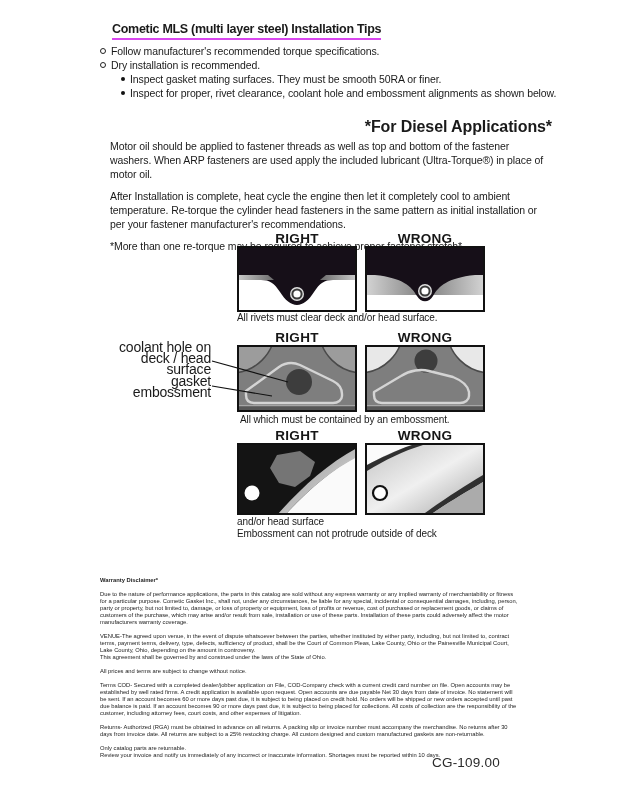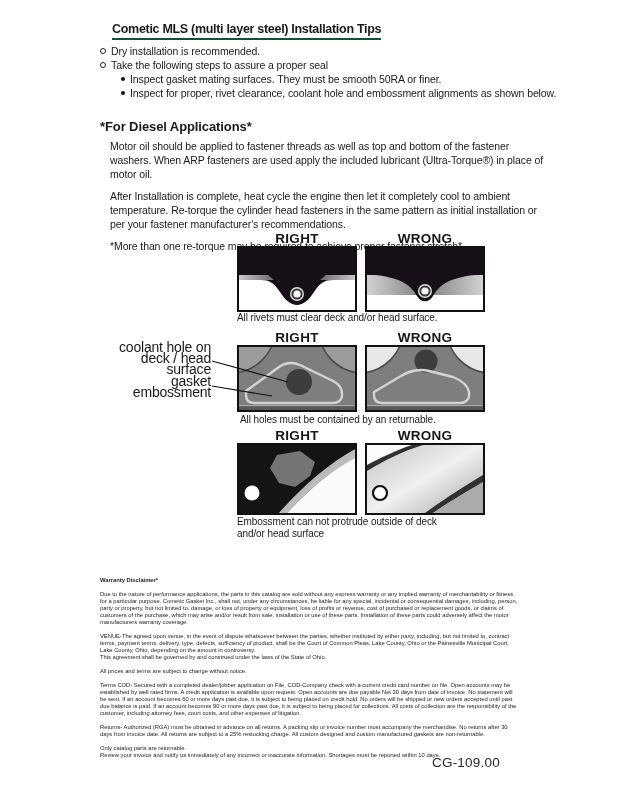--- a/index.html
+++ b/index.html
@@ -1,26 +1,26 @@
 <!DOCTYPE html>
 <html><head>
 <meta charset="utf-8">
 <style>
   html,body{margin:0;padding:0;background:#ffffff;}
   .page{position:relative;width:618px;height:800px;background:#ffffff;overflow:hidden;
         font-family:"Liberation Sans",sans-serif;color:#1a1a1a;}
   .title{position:absolute;left:112px;top:22px;font-size:12.5px;font-weight:bold;
-         letter-spacing:-0.3px;border-bottom:2px solid #14532d;padding-bottom:2px;}
+         letter-spacing:-0.3px;border-bottom:2px solid #d946ef;padding-bottom:2px;}
   .bullets{position:absolute;left:100px;top:44px;width:470px;font-size:10.5px;line-height:14px;letter-spacing:-0.1px;}
   .b-row{display:flex;align-items:flex-start;}
   .ring{flex:none;width:4px;height:4px;border:1px solid #222;border-radius:50%;margin:4px 5px 0 0;}
   .dot{flex:none;width:4px;height:4px;background:#111;border-radius:50%;margin:5px 5px 0 0;}
   .sub{margin-left:21px;}
   .diesel{position:absolute;left:100px;top:120px;width:452px;font-size:10.5px;line-height:14px;letter-spacing:-0.1px;}
-  .diesel-h{font-size:13px;font-weight:bold;margin:0 0 5px 0;}
+  .diesel-h{font-size:16px;font-weight:bold;margin:0 0 5px 0;text-align:right;}
   .diesel p{margin:0 0 8px 10px;}
   .flabel{position:absolute;width:120px;text-align:center;font-size:13.5px;font-weight:bold;
           letter-spacing:0.3px;color:#161616;}
   .caption{position:absolute;font-size:10px;font-weight:normal;letter-spacing:-0.1px;line-height:11.5px;}
   .ann{position:absolute;left:99px;width:112px;text-align:right;font-size:14px;letter-spacing:-0.2px;line-height:11px;}
   .panel{position:absolute;display:block;}
   .leaders{position:absolute;left:208px;top:353px;z-index:5;}
   .legal{position:absolute;left:100px;top:577px;width:418px;font-size:5.8px;line-height:7px;color:#232323;}
   .legal .lh{font-weight:bold;margin:0 0 7px 0;}
   .legal .lp{margin:0 0 7px 0;}
@@ -30,25 +30,25 @@
 </head>
 <body>
 
 <div class="page">
 
   <div class="title">Cometic MLS (multi layer steel) Installation Tips</div>
 
   <div class="bullets">
     <div class="b-row">
       <span class="ring"></span>
-      <span>Dry installation is recommended.</span>
+      <span>Follow manufacturer's recommended torque specifications.</span>
     </div>
     <div class="b-row">
       <span class="ring"></span>
-      <span>Take the following steps to assure a proper seal</span>
+      <span>Dry installation is recommended.</span>
     </div>
     <div class="b-row sub">
       <span class="dot"></span>
       <span>Inspect gasket mating surfaces.  They must be smooth 50RA or finer.</span>
     </div>
     <div class="b-row sub">
       <span class="dot"></span>
       <span>Inspect for proper, rivet clearance, coolant hole and embossment alignments as shown below.</span>
     </div>
   </div>
@@ -130,21 +130,21 @@
     <line x1="2" y1="60.5" x2="118" y2="60.5" stroke="#a6a6a6" stroke-width="1"></line>
     <rect x="2" y="61.5" width="116" height="4" fill="#575757"></rect>
     <rect x="1" y="1" width="118" height="65" fill="none" stroke="#111" stroke-width="2"></rect>
   </svg>
 
   <svg class="leaders" width="100" height="48" viewBox="0 0 100 48">
     <line x1="4" y1="8" x2="80" y2="29" stroke="#111" stroke-width="1.1"></line>
     <line x1="4" y1="33" x2="64" y2="43" stroke="#111" stroke-width="1.1"></line>
   </svg>
 
-  <div class="caption" style="left:240px;top:414px">All holes must be contained by an returnable.</div>
+  <div class="caption" style="left:240px;top:414px">All which must be contained by an embossment.</div>
 
   <div class="flabel" style="left:237px;top:428px">RIGHT</div>
   <div class="flabel" style="left:365px;top:428px">WRONG</div>
 
   <svg class="panel" style="left:237px;top:443px" width="120" height="72" viewBox="0 0 120 72">
     <defs>
       <linearGradient id="g3r" x1="0" y1="0" x2="1" y2="1">
         <stop offset="0" stop-color="#8a8a8a"></stop>
           <stop offset="1" stop-color="#ececec"></stop>
       </linearGradient>
@@ -168,22 +168,22 @@
     <rect x="0" y="0" width="120" height="72" fill="url(#g3w)"></rect>
     <path d="M2,22 C18,13 33,6 48,2 L2,2 Z" fill="#fbfbfb"></path>
     <path d="M2,28 C20,17 38,8 58,2 L47,2 C31,7 14,16 2,22 Z" fill="#303030"></path>
     <path d="M60,70 C82,54 100,43 118,32 L118,39 C103,48 84,59 68,70 Z" fill="#303030"></path>
     <path d="M68,70 C84,59 103,48 118,39 L118,70 Z" fill="#ababab"></path>
     <circle cx="15" cy="50" r="7" fill="#ffffff" stroke="#111" stroke-width="2.2"></circle>
     <rect x="1" y="1" width="118" height="70" fill="none" stroke="#111" stroke-width="2"></rect>
   </svg>
 
   <div class="caption" style="left:237px;top:516px;width:240px">
+    <div>and/or head surface</div>
     <div>Embossment can not protrude outside of deck</div>
-    <div>and/or head surface</div>
   </div>
 
   <div class="legal">
     <div class="lh">Warranty Disclaimer*</div>
     <div class="lp">Due to the nature of performance applications, the parts in this catalog are sold without any express warranty or any implied warranty of merchantability or fitness for a particular purpose.  Cometic Gasket Inc., shall not, under any circumstances, be liable for any special, incidental or consequential damages, including, person, party or property, but not limited to, damage, or loss of property or equipment, loss of profits or revenue, cost of purchased or replacement goods, or claims of customers of the purchase, which may arise and/or result from sale, installation or use of these parts.  Installation of these parts could adversely affect the motor manufacturers warranty coverage.</div>
     <div class="lline">VENUE-The agreed upon venue, in the event of dispute whatsoever between the parties, whether instituted by either party, including, but not limited to, contract terms, payment terms, delivery, type, defects, sufficiency of product, shall be the Court of Common Pleas, Lake County, Ohio or the Painesville Municipal Court, Lake County, Ohio, depending on the amount in controversy.</div>
     <div class="lp">This agreement shall be governed by and construed under the laws of the State of Ohio.</div>
     <div class="lp">All prices and terms are subject to change without notice.</div>
     <div class="lp">Terms COD- Secured with a completed dealer/jobber application on File, COD-Company check with a current credit card number on file.  Open accounts may be established by well rated firms.  A credit application is available upon request.  Open accounts are due payable Net 30 days from date of invoice.  No statement will be sent.  If an account becomes 60 or more days past due, it is subject to being placed on credit hold.  No orders will be shipped or new orders accepted until past due balance is paid.  If an account becomes 90 or more days past due, it is subject to being placed for collections.  All costs of collection are the responsibility of the customer, including attorney fees, court costs, and other expenses of litigation.</div>
     <div class="lp">Returns- Authorized (RGA) must be obtained in advance on all returns.  A packing slip or invoice number must accompany the merchandise.  No returns after 30 days from invoice date.  All returns are subject to a 25% restocking charge.  All custom designed and custom manufactured gaskets are non-returnable.</div>

